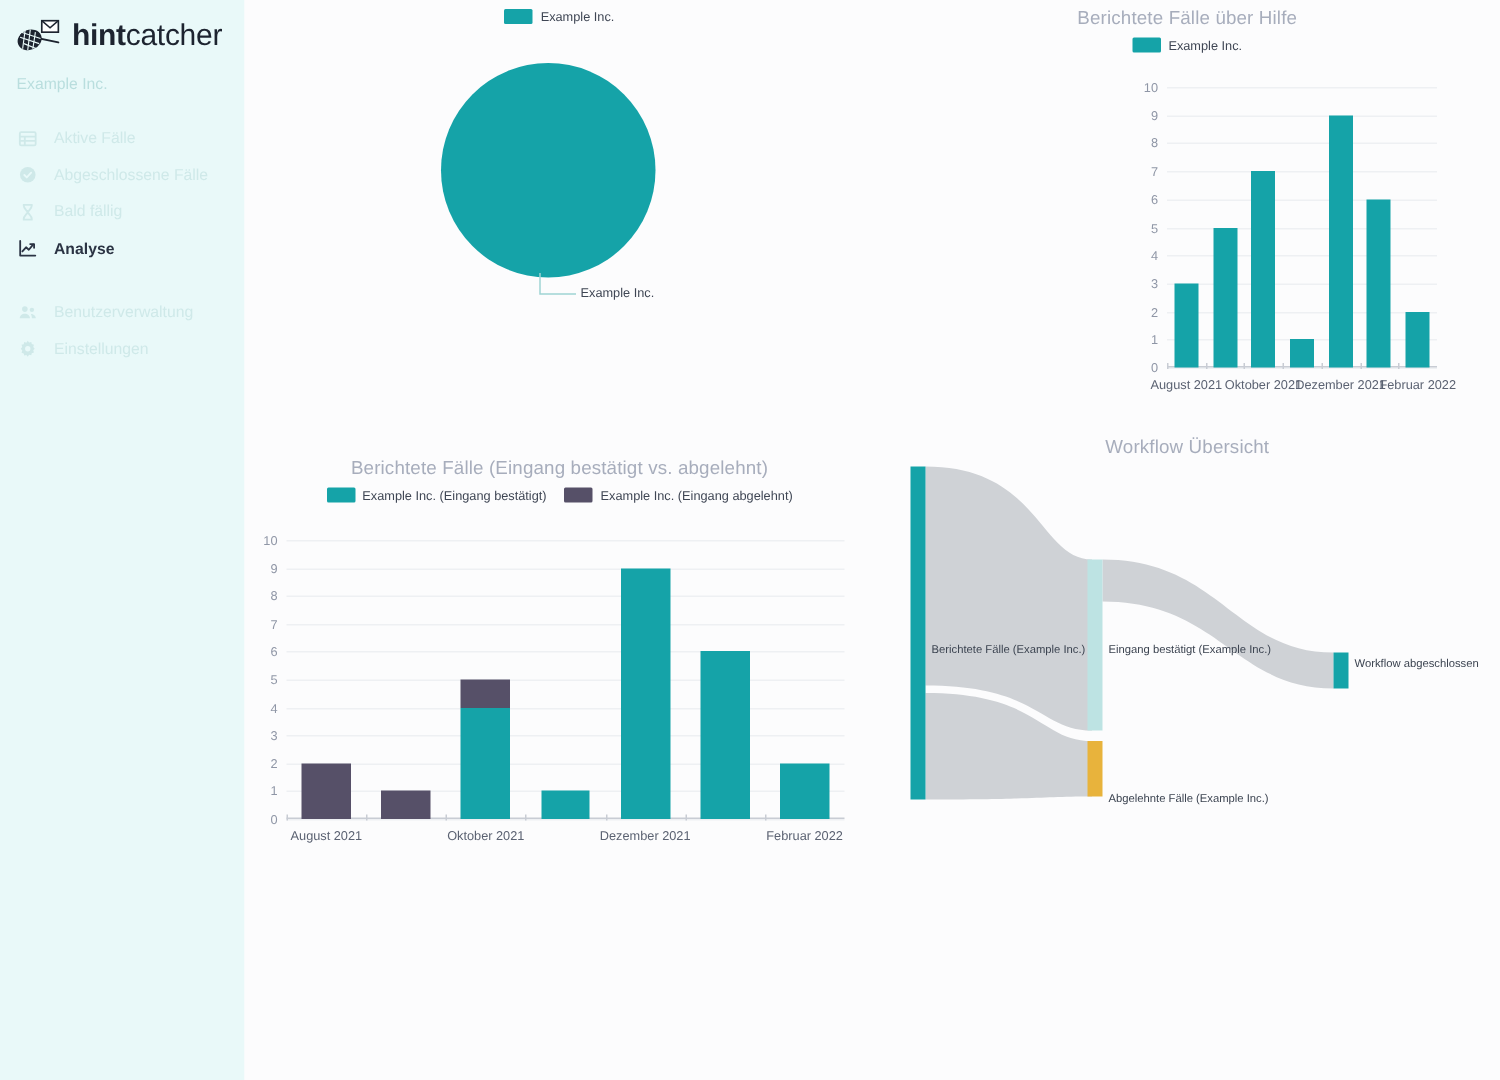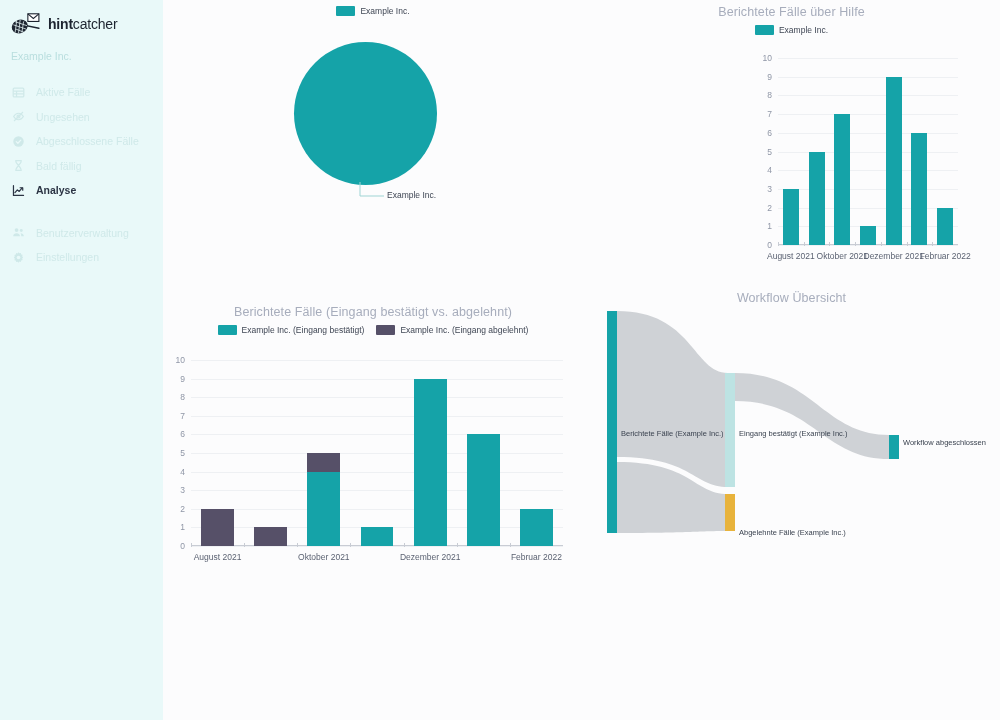--- a/index.html
+++ b/index.html
@@ -18,21 +18,21 @@
     flex: 0 0 163px;
     position: relative;
   }
   .logo-row {
     display: flex; align-items: center;
     padding: 10px 0 0 10px;
     height: 38px;
   }
   .logo-mark { width: 34px; height: 26px; flex: 0 0 34px; }
   .logo-text {
-    font-size: 14px; letter-spacing: -0.2px;
+    font-size: 20px; letter-spacing: -0.2px;
     color: #1d2430; margin-left: 4px;
   }
   .logo-text b { font-weight: 700; }
   .logo-text span { font-weight: 400; }
 
   .org-name {
     font-size: 10.5px; color: #b9dede;
     padding: 12px 0 0 11px;
   }
 
@@ -152,30 +152,20 @@
       <div class="nav-item">
         <span class="ico">
           <svg viewBox="0 0 16 16" width="13" height="13" fill="none" stroke="currentColor" stroke-width="1.5">
             <rect x="1.5" y="2.5" width="13" height="11" rx="1.2"></rect>
             <path d="M1.5 6.2h13M5.6 6.2v7.3M1.5 9.8h13"></path>
           </svg>
         </span>
         <span class="lbl">Aktive Fälle</span>
       </div>
 
-      <div class="nav-item">
-        <span class="ico">
-          <svg viewBox="0 0 16 16" width="13" height="13" fill="none" stroke="currentColor" stroke-width="1.5">
-            <path d="M2 8s2.4-4 6-4 6 4 6 4-2.4 4-6 4-6-4-6-4z"></path>
-            <circle cx="8" cy="8" r="1.8"></circle>
-            <path d="M2.5 13.5L13.5 2.5"></path>
-          </svg>
-        </span>
-        <span class="lbl">Ungesehen</span>
-      </div>
 
       <div class="nav-item">
         <span class="ico">
           <svg viewBox="0 0 16 16" width="13" height="13">
             <circle cx="8" cy="8" r="6.4" fill="currentColor"></circle>
             <path d="M5.2 8.2l2 2 3.6-3.9" fill="none" stroke="#e9f9f9" stroke-width="1.5" stroke-linecap="round" stroke-linejoin="round"></path>
           </svg>
         </span>
         <span class="lbl">Abgeschlossene Fälle</span>
       </div>

